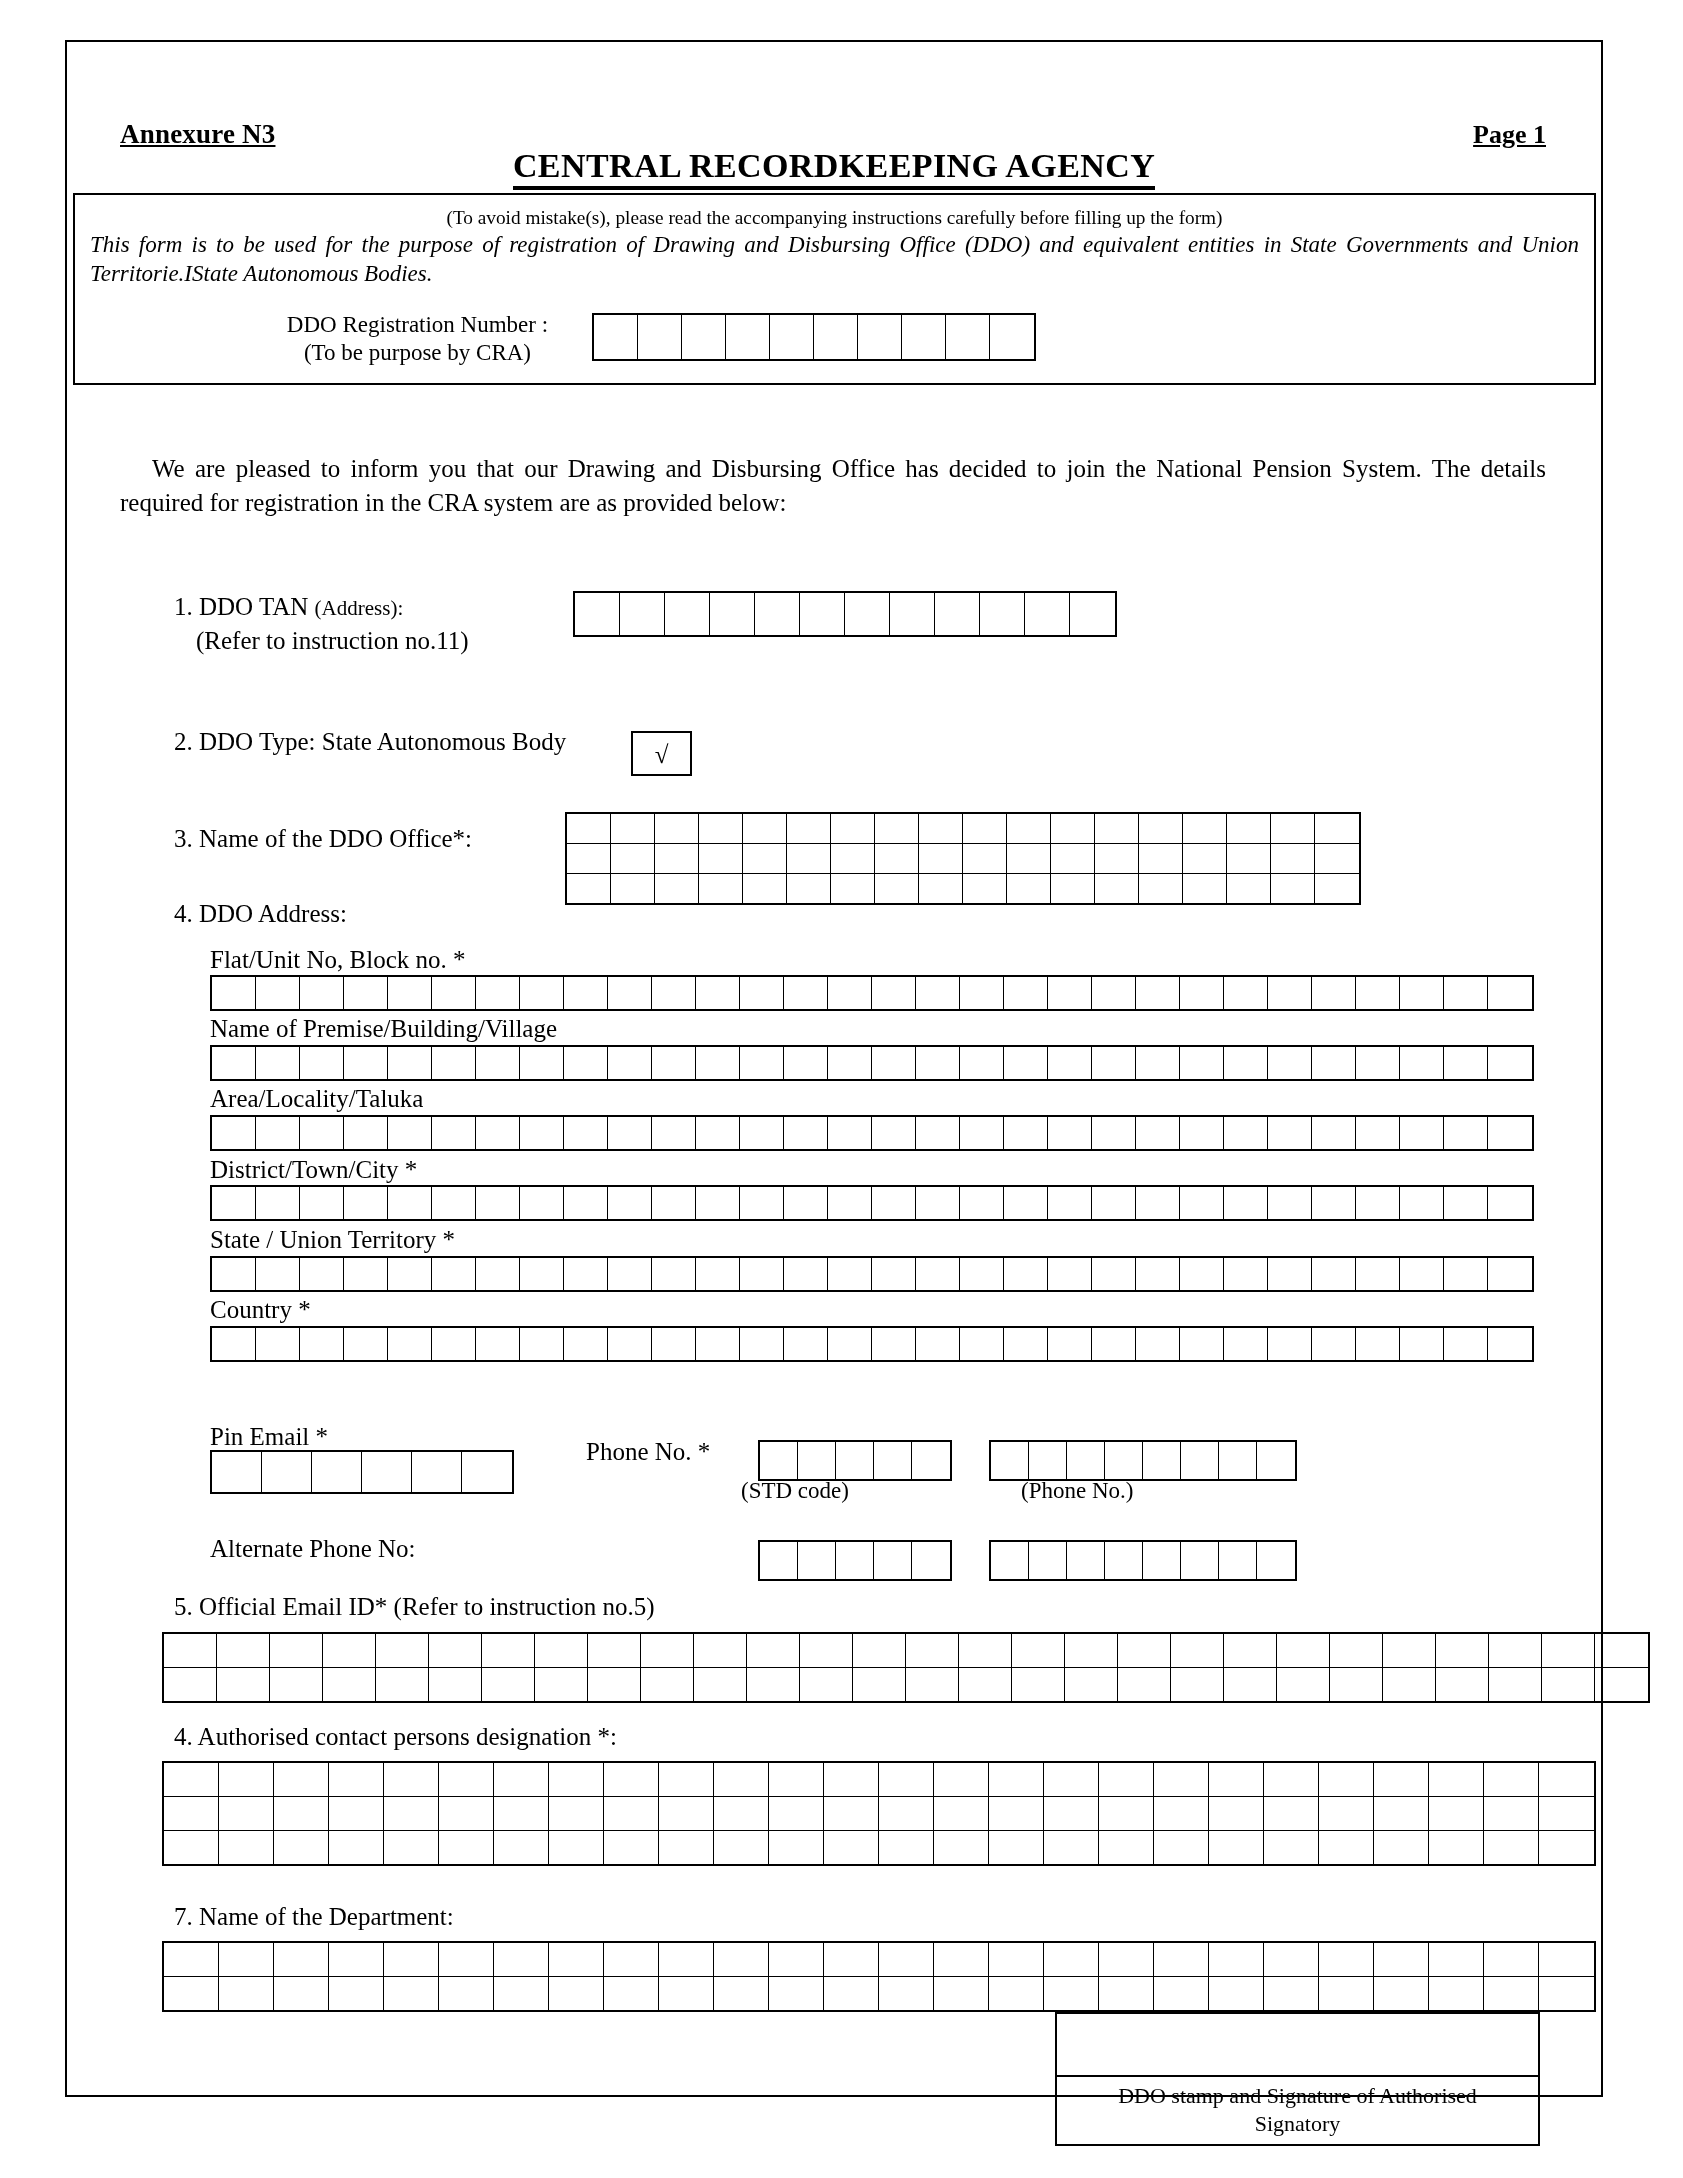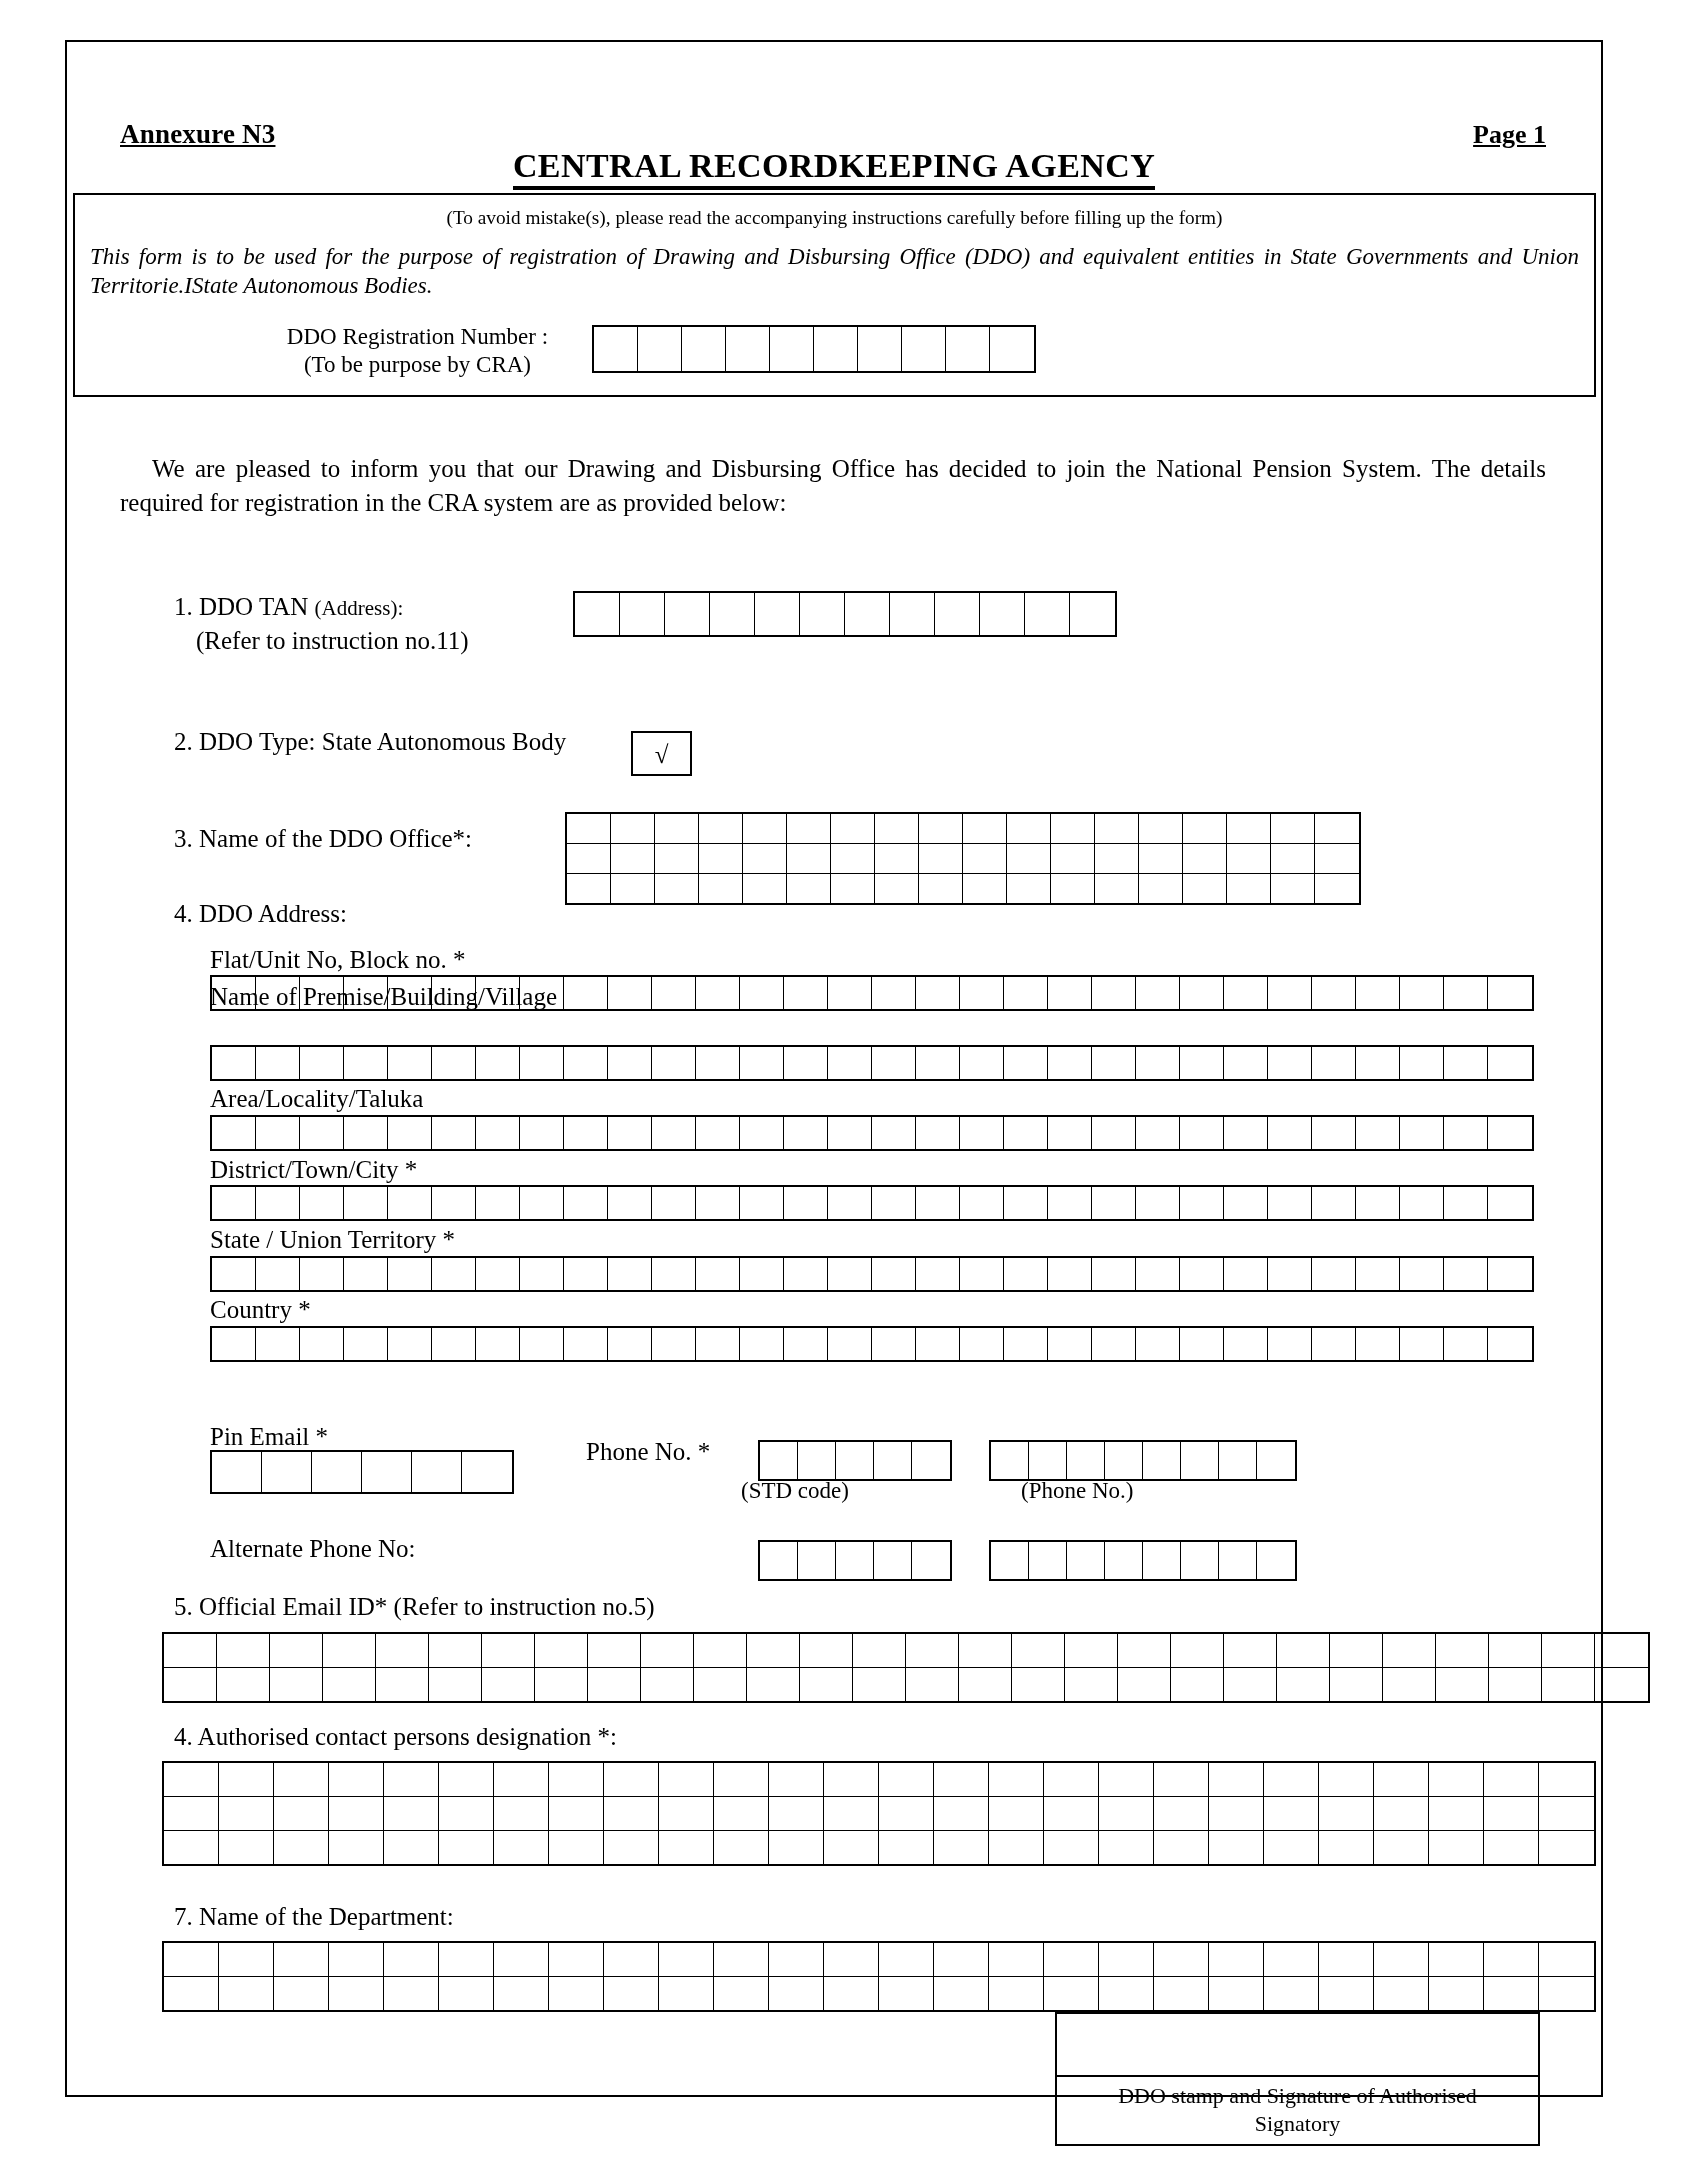--- a/index.html
+++ b/index.html
@@ -101,21 +101,21 @@
   .form-sub {
     text-align: center;
     font-size: 19.3px;
     margin-top: 6px;
   }
   .form-italic {
     font-style: italic;
     font-size: 23px;
     text-align: justify;
     line-height: 1.28;
-    margin-top: 13px;
+    margin-top: 1px;
     padding: 0 1px;
   }
 
   .regno-wrap {
     display: flex;
     align-items: center;
     margin-top: 22px;
     padding-left: 180px;
   }
   .regno-labels {
@@ -456,21 +456,21 @@
           <div class="cell" style="width: 44px; height: 32px;"></div>
           <div class="cell" style="width: 44px; height: 32px;"></div>
           <div class="cell" style="width: 44px; height: 32px;"></div>
           <div class="cell" style="width: 44px; height: 32px;"></div>
           <div class="cell" style="width: 44px; height: 32px;"></div>
           <div class="cell" style="width: 44px; height: 32px;"></div>
           <div class="cell" style="width: 44px; height: 32px;"></div>
         </div>
       </div>
 
-    <div class="addr-label" style="top:943px">Name of Premise/Building/Village</div>
+    <div class="addr-label" style="top:975px">Name of Premise/Building/Village</div>
     <div class="addr-row" style="top:1005px">
         <div class="boxrow addr-cells">
           <div class="cell" style="width: 44px; height: 32px;"></div>
           <div class="cell" style="width: 44px; height: 32px;"></div>
           <div class="cell" style="width: 44px; height: 32px;"></div>
           <div class="cell" style="width: 44px; height: 32px;"></div>
           <div class="cell" style="width: 44px; height: 32px;"></div>
           <div class="cell" style="width: 44px; height: 32px;"></div>
           <div class="cell" style="width: 44px; height: 32px;"></div>
           <div class="cell" style="width: 44px; height: 32px;"></div>

